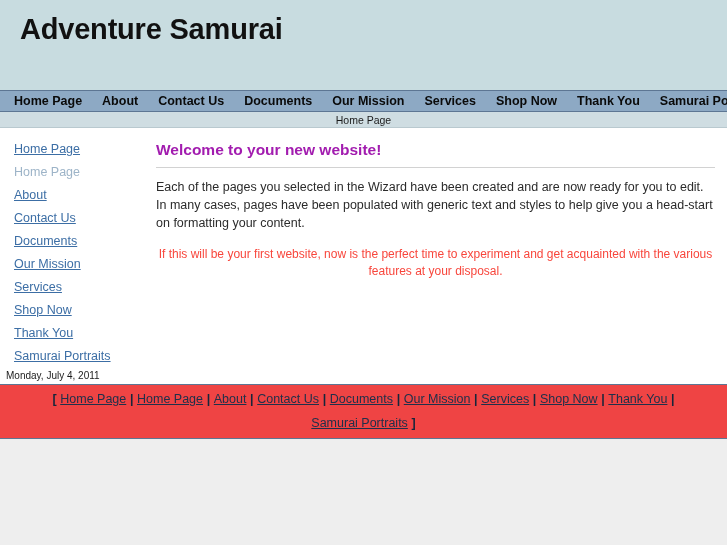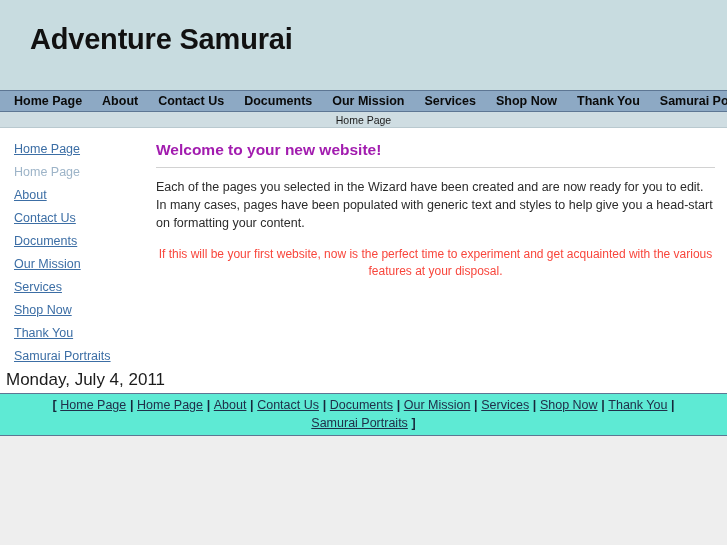--- a/index.html
+++ b/index.html
@@ -29,21 +29,21 @@
     align-items: flex-start;
     box-sizing: border-box;
     padding: 4px 0 0 14px;
   }
   .site-title {
     font-size: 29px;
     font-weight: bold;
     color: #111111;
     letter-spacing: -0.2px;
     line-height: 38px;
-    margin: 16px;
+    margin: 6px;
     white-space: nowrap;
   }
 
   
   .topnav {
     background: #8da9c4;
     border-top: 1px solid #5d7693;
     border-bottom: 1px solid #5d7693;
     height: 22px;
     display: flex;
@@ -139,33 +139,33 @@
   
   .footer-meta {
     display: flex;
     justify-content: space-between;
     align-items: center;
     background: #ffffff;
     padding: 2px 8px 3px 6px;
     box-sizing: border-box;
   }
   .footer-date, .footer-visitors {
-    font-size: 17px;
+    font-size: 10px;
     color: #1b1b1b;
     white-space: nowrap;
   }
 
   .footer-nav {
-    background: #5eead4;
+    background: #ef4444;
     border-top: 1px solid #5d7693;
     border-bottom: 1px solid #5d7693;
     text-align: center;
     padding: 2px 18px 3px 18px;
     box-sizing: border-box;
-    line-height: 17px;
+    line-height: 24px;
   }
   .footer-bracket, .footer-sep {
     font-size: 12.5px;
     color: #16263b;
     font-weight: bold;
   }
   .footer-link {
     font-size: 12.5px;
     color: #20304a;
     text-decoration: underline;

